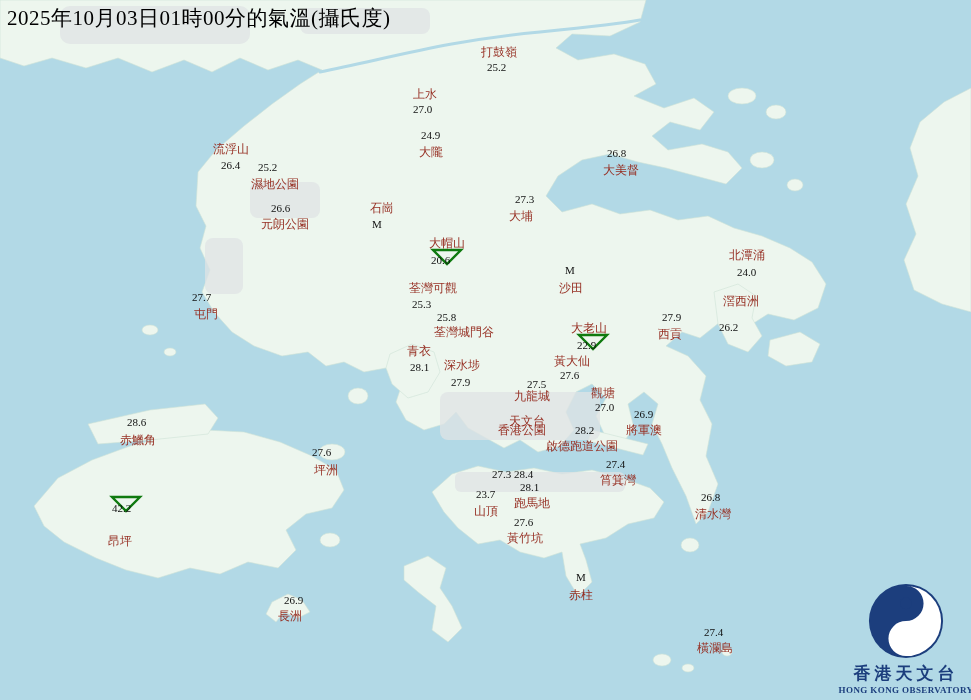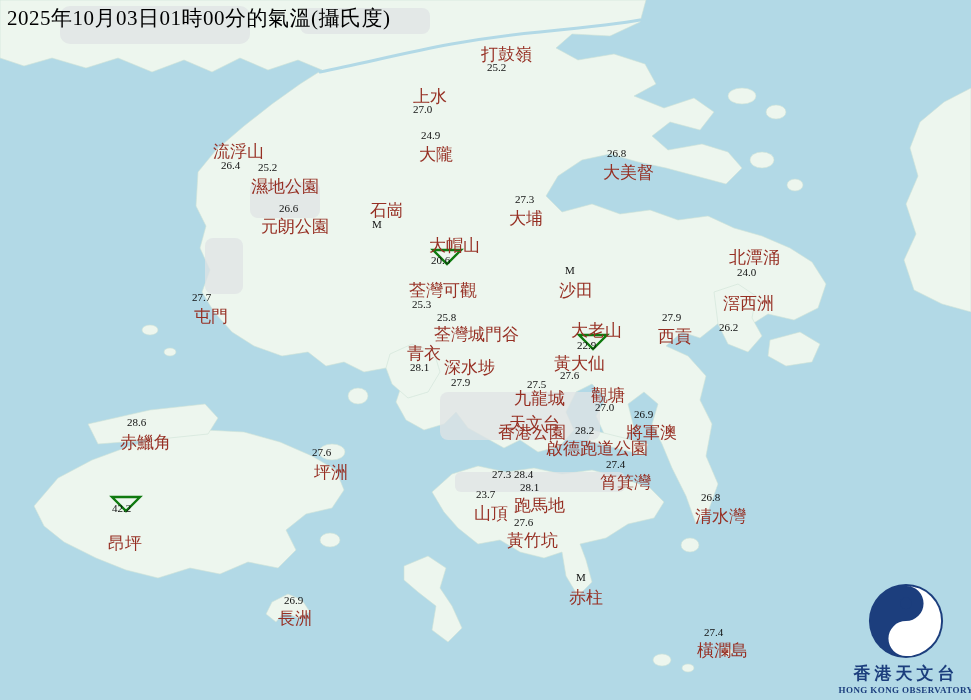--- a/index.html
+++ b/index.html
@@ -10,21 +10,21 @@
   body{font-family:"Liberation Serif","DejaVu Serif",serif;}
   .stage{position:relative;width:971px;height:700px;overflow:hidden;background:var(--sea);}
   .map{position:absolute;left:0;top:0;}
   .sea{fill:var(--sea)}
   .land{fill:var(--land);stroke:#cfe3d6;stroke-width:0.6}
   .urban{fill:var(--urban);opacity:.75}
   .river{fill:none;stroke:var(--sea);stroke-width:3;stroke-linecap:round}
   .page-title{position:absolute;left:7px;top:4px;font-size:21px;color:var(--title);
     letter-spacing:.5px;white-space:nowrap;}
   #stations{position:absolute;left:0;top:0;width:100%;height:100%;}
-  #stations .nm{position:absolute;font-size:17px;color:var(--name);white-space:nowrap;line-height:1;}
+  #stations .nm{position:absolute;font-size:12px;color:var(--name);white-space:nowrap;line-height:1;}
   #stations .val{position:absolute;font-size:11px;color:var(--value);white-space:nowrap;line-height:1;}
   #stations .tri{position:absolute;width:32px;height:18px;overflow:visible}
   #stations .tri polygon{fill:none;stroke:var(--triangle);stroke-width:2.4}
   .logo{position:absolute;left:828px;top:582px;width:156px;text-align:center;}
   .logo-mark{display:block;margin:0 auto;}
   .logo-disc{fill:var(--logo)}
   .logo-zh{font-size:17px;font-weight:bold;color:var(--logo);letter-spacing:4px;margin-top:2px;white-space:nowrap;}
   .logo-en{font-size:9px;font-weight:bold;color:var(--logo);letter-spacing:.4px;white-space:nowrap;}
 </style>
 </head>
@@ -88,21 +88,21 @@
       <span class="val" style="left: 413px; top: 104px;">27.0</span>
       <span class="nm" style="left: 413px; top: 88px;">上水</span>
       <span class="val" style="left: 421px; top: 130px;">24.9</span>
       <span class="nm" style="left: 419px; top: 146px;">大隴</span>
       <span class="val" style="left: 221px; top: 160px;">26.4</span>
       <span class="nm" style="left: 213px; top: 143px;">流浮山</span>
       <span class="val" style="left: 258px; top: 162px;">25.2</span>
       <span class="nm" style="left: 251px; top: 178px;">濕地公園</span>
       <span class="val" style="left: 607px; top: 148px;">26.8</span>
       <span class="nm" style="left: 603px; top: 164px;">大美督</span>
-      <span class="val" style="left: 271px; top: 203px; margin-left: 8px;">26.6</span>
+      <span class="val" style="left: 271px; top: 203px;">26.6</span>
       <span class="nm" style="left: 261px; top: 218px;">元朗公園</span>
       <span class="val" style="left: 372px; top: 219px;">M</span>
       <span class="nm" style="left: 370px; top: 202px;">石崗</span>
       <span class="val" style="left: 515px; top: 194px;">27.3</span>
       <span class="nm" style="left: 509px; top: 210px;">大埔</span>
       <svg class="tri" viewBox="0 0 32 18" style="left: 431px; top: 248px;">
         <polygon points="2,2 30,2 16,16"></polygon>
       </svg>
       <span class="val" style="left: 431px; top: 255px;">20.6</span>
       <span class="nm" style="left: 429px; top: 237px;">大帽山</span>

